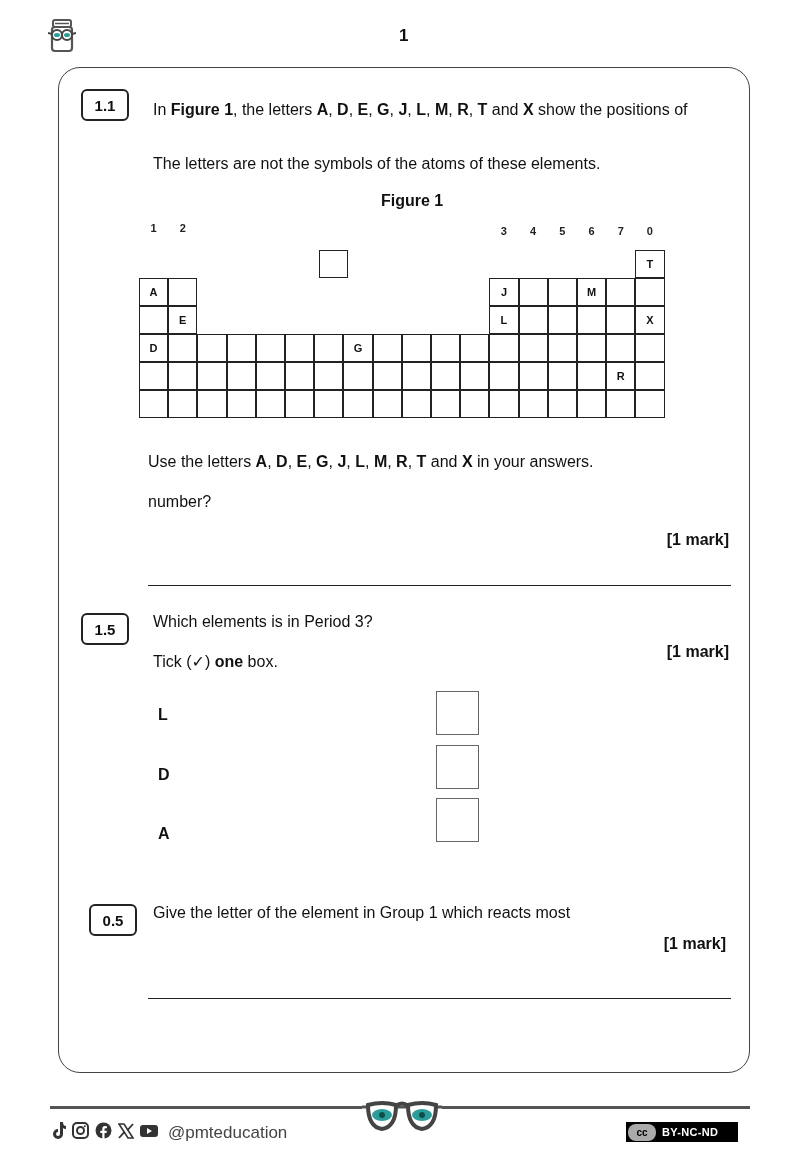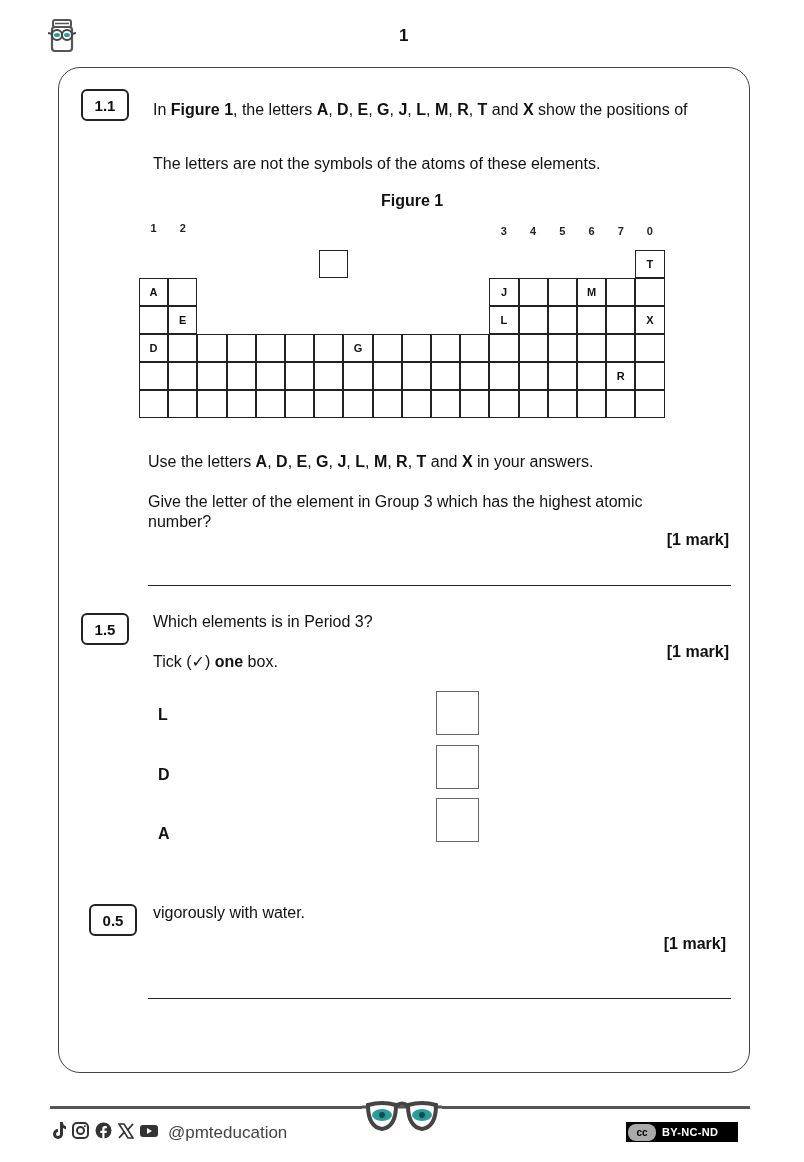--- a/index.html
+++ b/index.html
@@ -137,41 +137,40 @@
     <div class="cell" style="left: 379.6px; top: 168px;"></div>
     <div class="cell" style="left: 408.8px; top: 168px;"></div>
     <div class="cell" style="left: 438px; top: 168px;"></div>
     <div class="cell" style="left: 467.2px; top: 168px;"></div>
     <div class="cell" style="left: 496.4px; top: 168px;"></div>
     <div class="cell" style="left: 180.2px; top: 28px;"></div>
   </div>
 
 <div class="abs txt" style="left:148px;top:452px;" id="q11-instr"><span>Use the letters </span><span class="b">A</span><span>, </span><span class="b">D</span><span>, </span><span class="b">E</span><span>, </span><span class="b">G</span><span>, </span><span class="b">J</span><span>, </span><span class="b">L</span><span>, </span><span class="b">M</span><span>, </span><span class="b">R</span><span>, </span><span class="b">T</span><span> and </span><span class="b">X</span><span> in your answers.</span></div>
 <div class="abs txt" style="left:148px;top:492px;width:560px;">
-  <div>Give the letter of the element in Group 3 which has the highest atomic</div>
   <div>number?</div>
 </div>
 <div class="abs mark" style="left:600px;top:531px;width:129px;">[1 mark]</div>
 <div class="abs answer-line" style="left:148px;top:585px;width:583px;"></div>
 
 <div class="abs qbox" style="left:81px;top:613px;">1.5</div>
 <div class="abs txt" style="left:153px;top:612px;">Which elements is in Period 3?</div>
 <div class="abs mark" style="left:600px;top:643px;width:129px;">[1 mark]</div>
 <div class="abs txt" style="left:153px;top:652px;" id="q12-tick"><span>Tick (✓) </span><span class="b">one</span><span> box.</span></div>
 
 <div class="abs opt" style="left:158px;top:706px;">L</div>
 <div class="abs tickbox" style="left:436px;top:691px;"></div>
 <div class="abs opt" style="left:158px;top:766px;">D</div>
 <div class="abs tickbox" style="left:436px;top:745px;"></div>
 <div class="abs opt" style="left:158px;top:825px;">A</div>
 <div class="abs tickbox" style="left:436px;top:798px;"></div>
 
 <div class="abs qbox" style="left:89px;top:904px;">0.5</div>
 <div class="abs txt" style="left:153px;top:903px;width:520px;">
-  <div>vigorously with water.</div>
+  <div>Give the letter of the element in Group 1 which reacts most</div>
 </div>
 <div class="abs mark" style="left:596px;top:935px;width:130px;">[1 mark]</div>
 <div class="abs answer-line" style="left:148px;top:998px;width:583px;"></div>
 
 <div class="abs footer-line" style="left:50px;top:1106px;width:700px;"></div>
 <div class="abs" style="left:362px;top:1097px;">
   <svg width="80" height="38" viewBox="0 0 80 38">
     <rect x="0" y="0" width="80" height="38" fill="#fff"></rect>
     <line x1="0" y1="10" x2="80" y2="10" stroke="#555" stroke-width="3"></line>
     <path d="M6,8 Q6,30 20,32 Q34,30 34,8 Q20,4 6,8 Z" fill="#fff" stroke="#444" stroke-width="4"></path>

